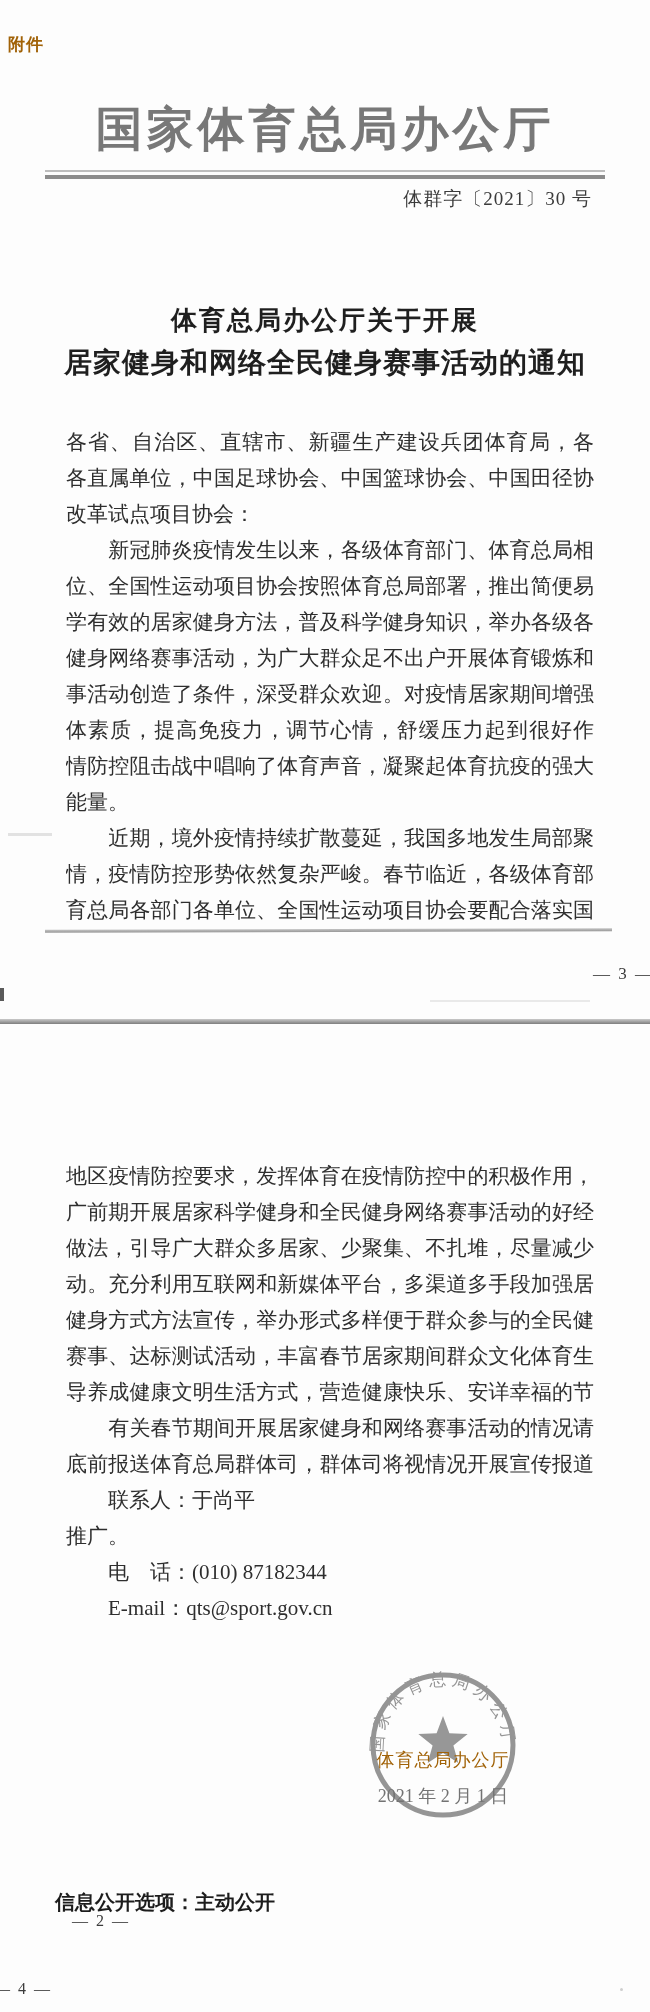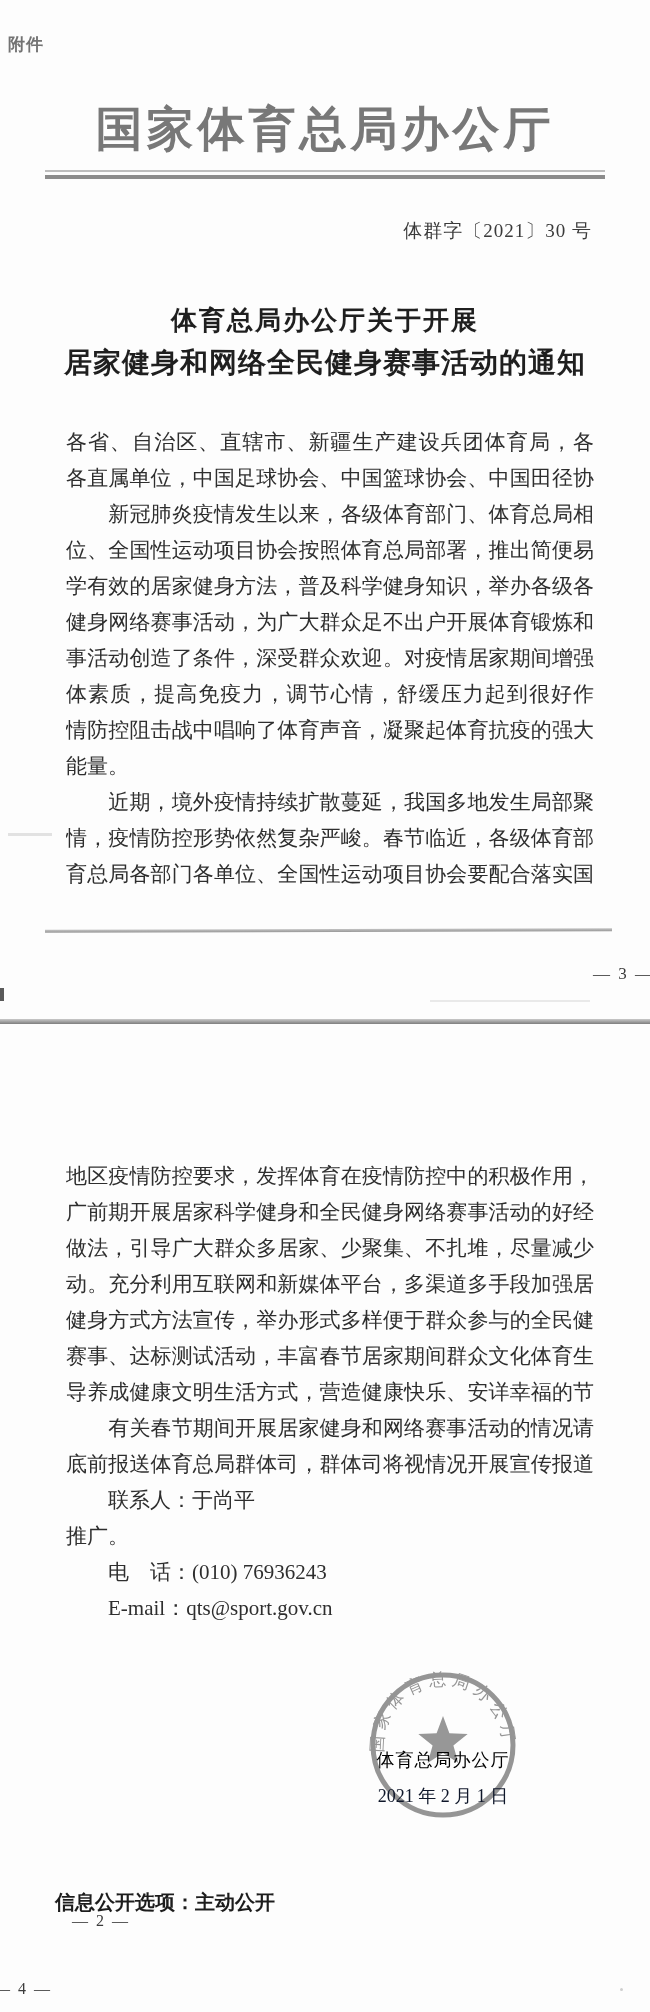--- a/index.html
+++ b/index.html
@@ -11,21 +11,21 @@
     overflow: hidden;
     font-family: "Liberation Serif", serif;
     color: #2e2e2e;
   }
   .abs { position: absolute; }
 
   
   .attachment {
     left: 8px; top: 33px;
     font-family: "Liberation Sans", sans-serif;
-    font-weight: bold; font-size: 17px; color: #737373;
+    font-weight: bold; font-size: 17px; color: #a16207;
     letter-spacing: 1px;
   }
 
   
   .agency {
     left: 0; right: 0; top: 98px;
     text-align: center;
     font-size: 47px; font-weight: bold;
     color: #787878;
     letter-spacing: 4px;
@@ -34,21 +34,20 @@
   .double-rule {
     left: 45px; width: 560px; top: 170px;
     height: 3px;
     border-top: 2px solid #bdbdbd;
     border-bottom: 4px solid #8c8c8c;
   }
   .doc-number {
     right: 58px; top: 186px;
     font-size: 19px; color: #3a3a3a;
     letter-spacing: 1px;
-    margin-top: 32px;
   }
 
   
   .doc-title-1 {
     left: 0; right: 0; top: 303px;
     text-align: center; font-size: 26px; font-weight: bold;
     color: #1f1f1f; letter-spacing: 2px;
   }
   .doc-title-2 {
     left: 0; right: 0; top: 344px;
@@ -91,27 +90,27 @@
     left: 0; width: 650px; top: 1019px; height: 5px;
     background: linear-gradient(#cacaca, #7d7d7d);
   }
   .tiny-dot { left: 620px; top: 1988px; width: 3px; height: 3px; background: #cfcfcf; border-radius: 50%; }
 
   
   .stamp-svg { left: 358px; top: 1660px; width: 170px; height: 170px; opacity: 0.92; }
   .stamp-signature {
     left: 358px; width: 170px; top: 1748px;
     text-align: center;
-    font-size: 18px; color: #000000; letter-spacing: 1px;
+    font-size: 18px; color: #a16207; letter-spacing: 1px;
     z-index: 2; white-space: nowrap;
   }
   .stamp-date {
     left: 358px; width: 170px; top: 1784px;
     text-align: center;
-    font-size: 18px; color: #0f172a;
+    font-size: 18px; color: #737373;
     z-index: 2; white-space: nowrap;
   }
 
   
   .disclosure {
     left: 55px; top: 1889px;
     font-family: "Liberation Sans", sans-serif;
     font-weight: bold; font-size: 20px; color: #1c1c1c;
   }
   .page-number-2 {
@@ -135,20 +134,21 @@
   <div class="abs double-rule"></div>
 
   <div class="abs doc-number">体群字〔2021〕30 号</div>
 
   <div class="abs doc-title-2">居家健身和网络全民健身赛事活动的通知</div>
   <div class="abs doc-title-1">体育总局办公厅关于开展</div>
 
   <div class="abs body-block" id="page1-body">
     <div class="bline j">各省、自治区、直辖市、新疆生产建设兵团体育局，各司、局，</div>
     <div class="bline j">各直属单位，中国足球协会、中国篮球协会、中国田径协会，各</div>
+    <div class="bline">改革试点项目协会：</div>
     <div class="bline j">　　新冠肺炎疫情发生以来，各级体育部门、体育总局相关单</div>
     <div class="bline j">位、全国性运动项目协会按照体育总局部署，推出简便易行、科</div>
     <div class="bline j">学有效的居家健身方法，普及科学健身知识，举办各级各类全民</div>
     <div class="bline j">健身网络赛事活动，为广大群众足不出户开展体育锻炼和参加赛</div>
     <div class="bline j">事活动创造了条件，深受群众欢迎。对疫情居家期间增强群众身</div>
     <div class="bline j">体素质，提高免疫力，调节心情，舒缓压力起到很好作用，在疫</div>
     <div class="bline j">情防控阻击战中唱响了体育声音，凝聚起体育抗疫的强大正</div>
     <div class="bline">能量。</div>
     <div class="bline j">　　近期，境外疫情持续扩散蔓延，我国多地发生局部聚集性疫</div>
     <div class="bline j">情，疫情防控形势依然复杂严峻。春节临近，各级体育部门、体</div>
@@ -167,21 +167,21 @@
     <div class="bline j">广前期开展居家科学健身和全民健身网络赛事活动的好经验、好</div>
     <div class="bline j">做法，引导广大群众多居家、少聚集、不扎堆，尽量减少人员流</div>
     <div class="bline j">动。充分利用互联网和新媒体平台，多渠道多手段加强居家科学</div>
     <div class="bline j">健身方式方法宣传，举办形式多样便于群众参与的全民健身网络</div>
     <div class="bline j">赛事、达标测试活动，丰富春节居家期间群众文化体育生活，倡</div>
     <div class="bline j">导养成健康文明生活方式，营造健康快乐、安详幸福的节日气</div>
     <div class="bline j">　　有关春节期间开展居家健身和网络赛事活动的情况请于 2 月</div>
     <div class="bline j">底前报送体育总局群体司，群体司将视情况开展宣传报道和</div>
     <div class="bline">　　联系人：于尚平</div>
     <div class="bline">推广。</div>
-    <div class="bline">　　电　话：(010) 76936243</div>
+    <div class="bline">　　电　话：(010) 87182344</div>
     <div class="bline">　　E-mail：qts@sport.gov.cn</div>
   </div>
 
   <svg class="abs stamp-svg" viewBox="0 0 170 170">
     <circle cx="85" cy="85" r="70" fill="none" stroke="#8d8d8d" stroke-width="5"></circle>
     <polygon fill="#8f8f8f" points="85,56 91.4,73.2 109.7,74 95.4,85.4 100.3,103 85,92.9 69.7,103 74.6,85.4 60.3,74 78.6,73.2"></polygon>
     <path id="seal-arc" d="M 27.6 102.5 A 60 60 0 1 1 142.4 102.5" fill="none" stroke="none"></path>
     <text font-size="17" fill="#8d8d8d" letter-spacing="5" font-family="Liberation Serif, serif">
       <textPath href="#seal-arc" startOffset="10">国家体育总局办公厅</textPath>
     </text>

